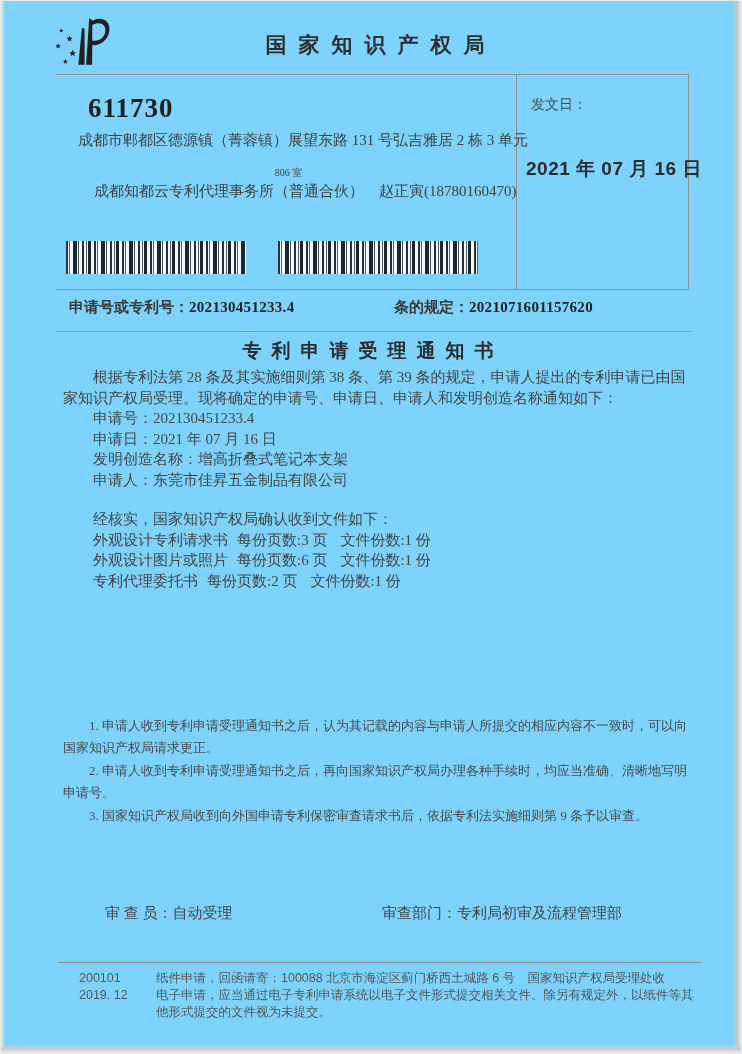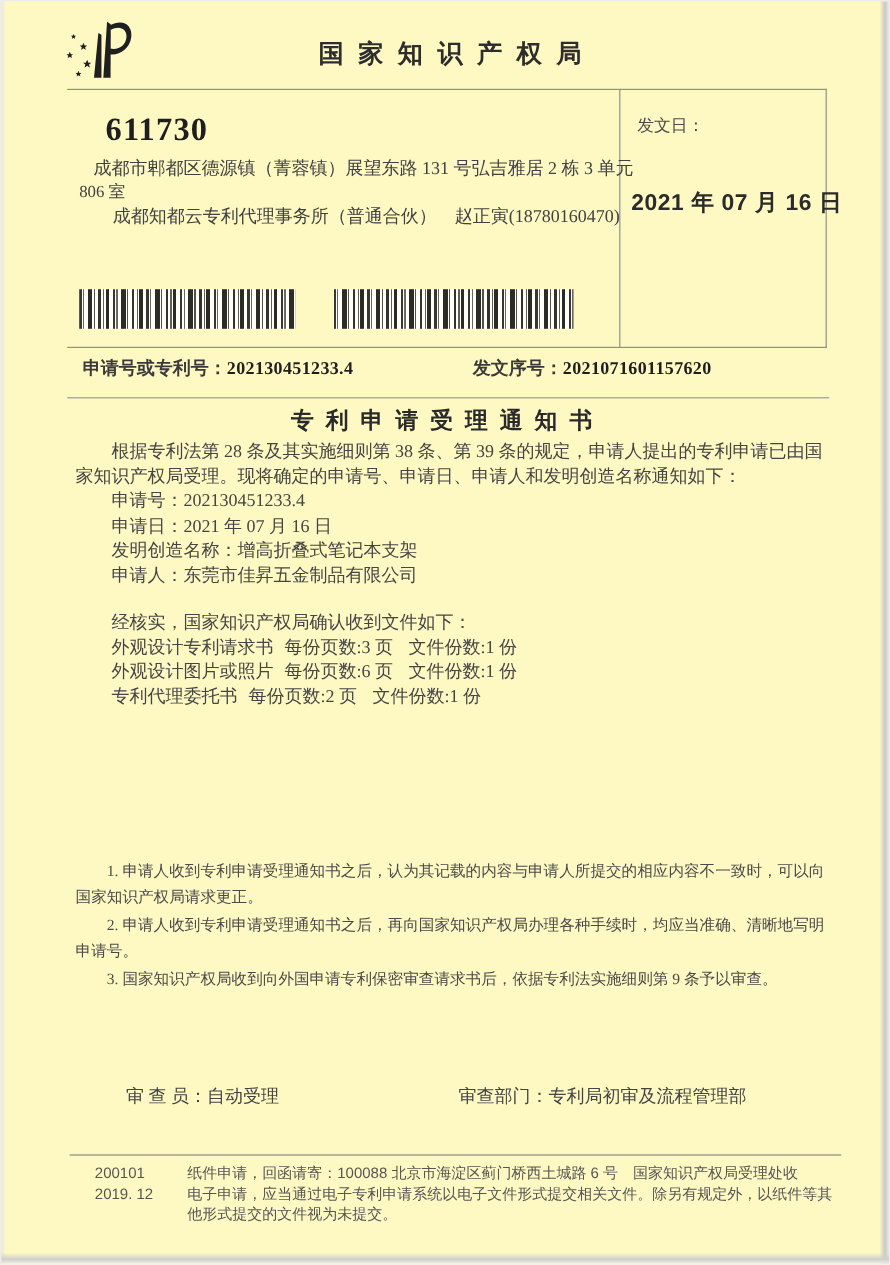--- a/index.html
+++ b/index.html
@@ -1,19 +1,19 @@
 <!DOCTYPE html>
 <html><head>
 <meta charset="utf-8">
 <style>
   html,body{margin:0;padding:0;background:#ffffff;}
   .page{
     position:relative;
     width:742px;height:1054px;
-    background:#fef9c3;
+    background:#7dd3fc;
     font-family:"Liberation Serif","DejaVu Serif",serif;
     color:#3e3e3e;
     overflow:hidden;
     box-sizing:border-box;
     border:1px solid #ececea;
   }
   
   .edge-right{position:absolute;top:0;right:0;width:8px;height:100%;
     background:linear-gradient(90deg,rgba(0,0,0,0) 0%,#c9c9c6 55%,#e9e9e7 100%);}
   .edge-bottom{position:absolute;bottom:0;left:0;width:100%;height:9px;
@@ -35,21 +35,21 @@
   .hr-mid{left:55px;top:288px;width:633px;}
   .hr-ref{left:55px;top:330px;width:635px;background:#9a9a98;}
   .hr-footer{left:57px;top:961px;width:643px;background:#8a8a88;}
   .vline{position:absolute;width:1px;background:#8f8f8d;top:73px;height:216px;}
   .v1{left:515px;}
   .v2{left:687px;}
 
   .recipient{position:absolute;left:65px;top:92px;width:445px;}
   .postal{font-size:27px;font-weight:700;color:#1e1e1e;margin-left:22px;letter-spacing:1px;}
   .addr1{font-size:15px;margin-top:7px;margin-left:12px;color:#414141;white-space:pre;}
-  .addr2{font-size:14px;margin-top:1px;text-align:left;color:#414141;white-space:pre;}
+  .addr2{font-size:10px;margin-top:16px;text-align:center;color:#414141;white-space:pre;}
   .agency{font-size:15px;margin-top:2px;margin-left:28px;color:#414141;white-space:pre;}
 
   .datebox{position:absolute;left:515px;top:73px;width:172px;height:215px;}
   .date-label{position:absolute;left:15px;top:22px;font-size:14px;color:#4a4a4a;}
   .date-value{
     position:absolute;left:10px;top:82px;
     font-family:"Liberation Sans","DejaVu Sans",sans-serif;
     font-size:19px;font-weight:600;color:#2b2b2b;letter-spacing:0.5px;white-space:pre;
   }
 
@@ -144,21 +144,21 @@
   <div class="datebox">
     <div class="date-label">发文日：</div>
     <div class="date-value">2021 年 07 月 16 日</div>
   </div>
 
   <div class="barcode bc-left"></div>
   <div class="barcode bc-right"></div>
 
   <div class="ref-row">
     <div class="ref-item ref-1"><span class="lbl">申请号或专利号：</span><span class="val">202130451233.4</span></div>
-    <div class="ref-item ref-2"><span class="lbl">发文序号：</span><span class="val">2021071601157620</span></div>
+    <div class="ref-item ref-2"><span class="lbl">条的规定：</span><span class="val">2021071601157620</span></div>
   </div>
   <div class="hr hr-ref"></div>
 
   <div class="notice-title">专利申请受理通知书</div>
 
   <div class="body">
     <p>根据专利法第 28 条及其实施细则第 38 条、第 39 条的规定，申请人提出的专利申请已由国家知识产权局受理。现将确定的申请号、申请日、申请人和发明创造名称通知如下：</p>
     <div class="line"><span>申请号：</span><span>202130451233.4</span></div>
     <div class="line"><span>申请日：</span><span>2021 年 07 月 16 日</span></div>
     <div class="line"><span>发明创造名称：</span><span>增高折叠式笔记本支架</span></div>

